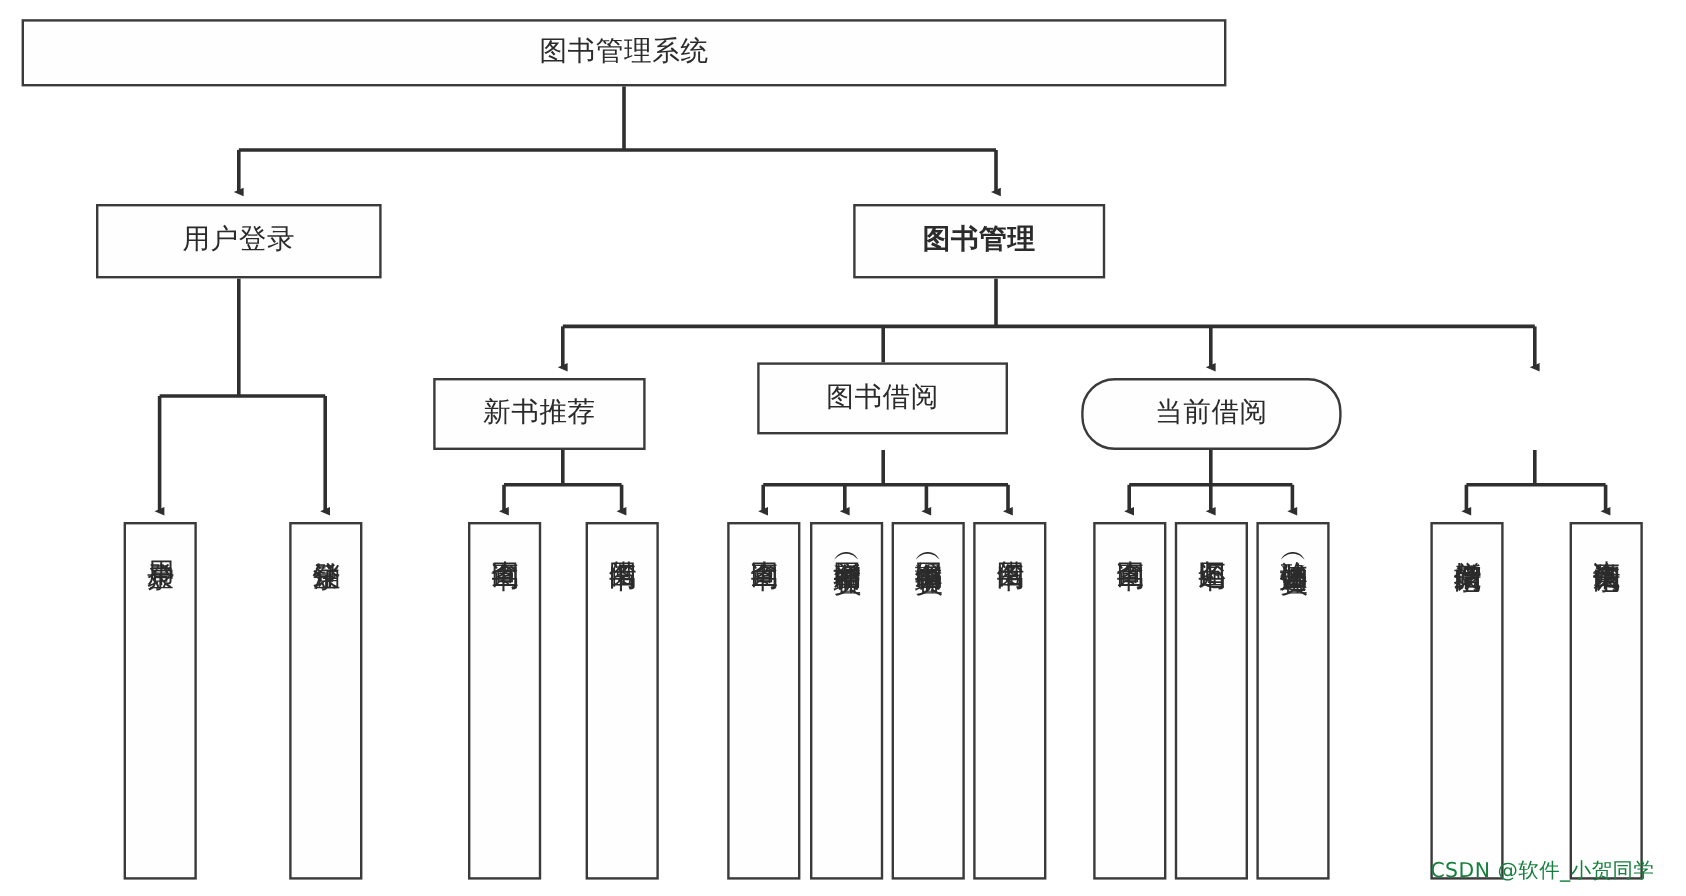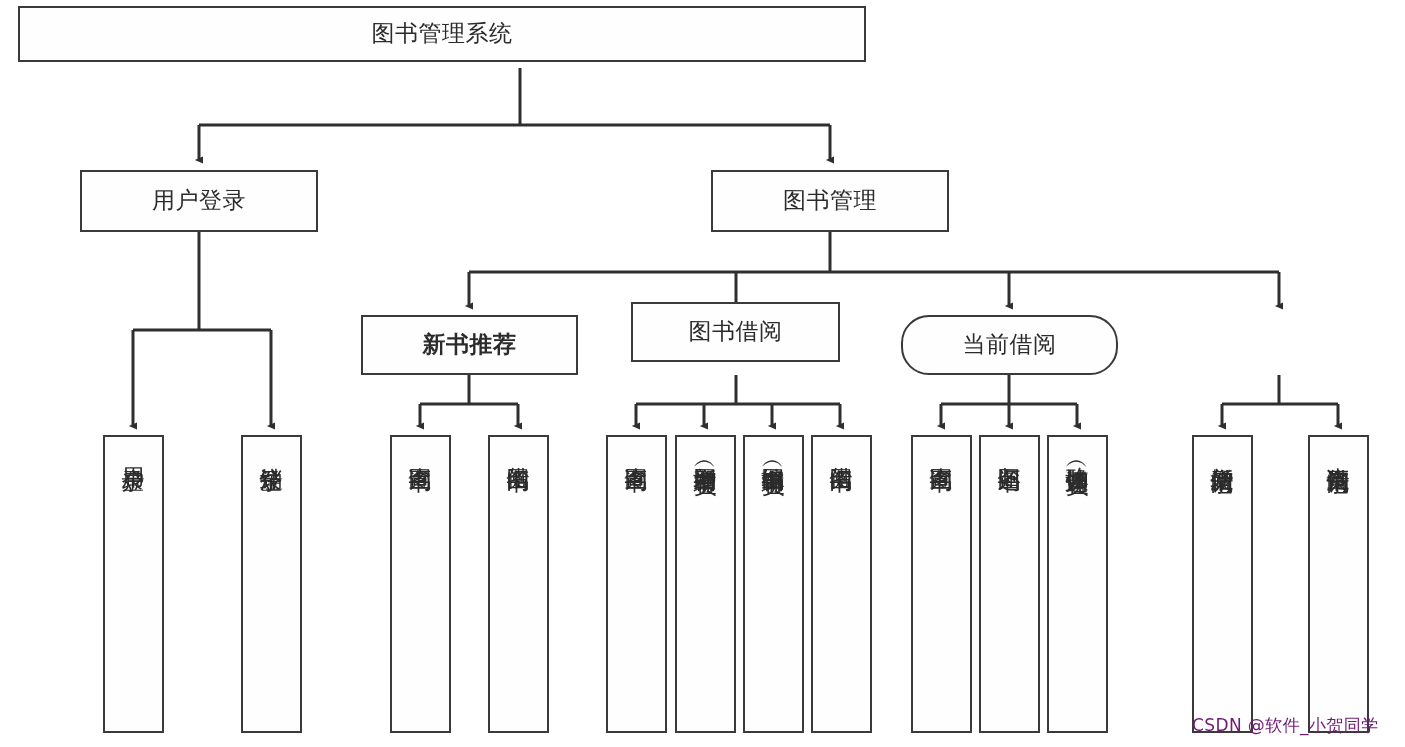--- a/index.html
+++ b/index.html
@@ -53,21 +53,21 @@
   .node.vert .node-label {
     writing-mode: vertical-rl;
     text-orientation: upright;
     font-size: 23px;
     line-height: 1.05;
     letter-spacing: 1px;
     white-space: nowrap;
   }
   .watermark {
     position: absolute;
-    color: #701a75;
+    color: #15803d;
     font-size: 17px;
     letter-spacing: 0.4px;
     white-space: nowrap;
     user-select: none;
   }
 </style>
 </head>
 <body>
 
 <div id="diagram-root">
@@ -115,32 +115,32 @@
       <path d="M1009,404 L1009,426" marker-end="url(#arrowhead)"></path>
       <path d="M1077,404 L1077,426" marker-end="url(#arrowhead)"></path>
 
       <path d="M1279,375 L1279,404"></path>
       <path d="M1222,404 L1338,404"></path>
       <path d="M1222,404 L1222,426" marker-end="url(#arrowhead)"></path>
       <path d="M1338,404 L1338,426" marker-end="url(#arrowhead)"></path>
     </g>
   </svg>
 
-  <div class="node root horiz" style="left:18px; top:6px; width:848px; height:56px;">
+  <div class="node root horiz" style="left:18px; top:16px; width:1004px; height:56px;">
     <span class="node-label">图书管理系统</span>
   </div>
 
   <div class="node horiz" style="left:80px; top:170px; width:238px; height:62px;">
     <span class="node-label">用户登录</span>
   </div>
-  <div class="node horiz" style="left:711px; top:170px; width:238px; height:62px;">
+  <div class="node horiz" style="left:711px; top:170px; width:210px; height:62px;font-weight:bold;">
     <span class="node-label">图书管理</span>
   </div>
 
-  <div class="node horiz" style="left:361px; top:315px; width:217px; height:60px;font-weight:bold;">
+  <div class="node horiz" style="left:361px; top:315px; width:177px; height:60px;">
     <span class="node-label">新书推荐</span>
   </div>
   <div class="node horiz" style="left:631px; top:302px; width:209px; height:60px;">
     <span class="node-label">图书借阅</span>
   </div>
   <div class="node horiz" style="left:901px; top:315px; width:217px; height:60px;border-radius:28px;">
     <span class="node-label">当前借阅</span>
   </div>
 
   <div class="node vert" style="left:103px; top:435px; width:61px; height:298px;">

